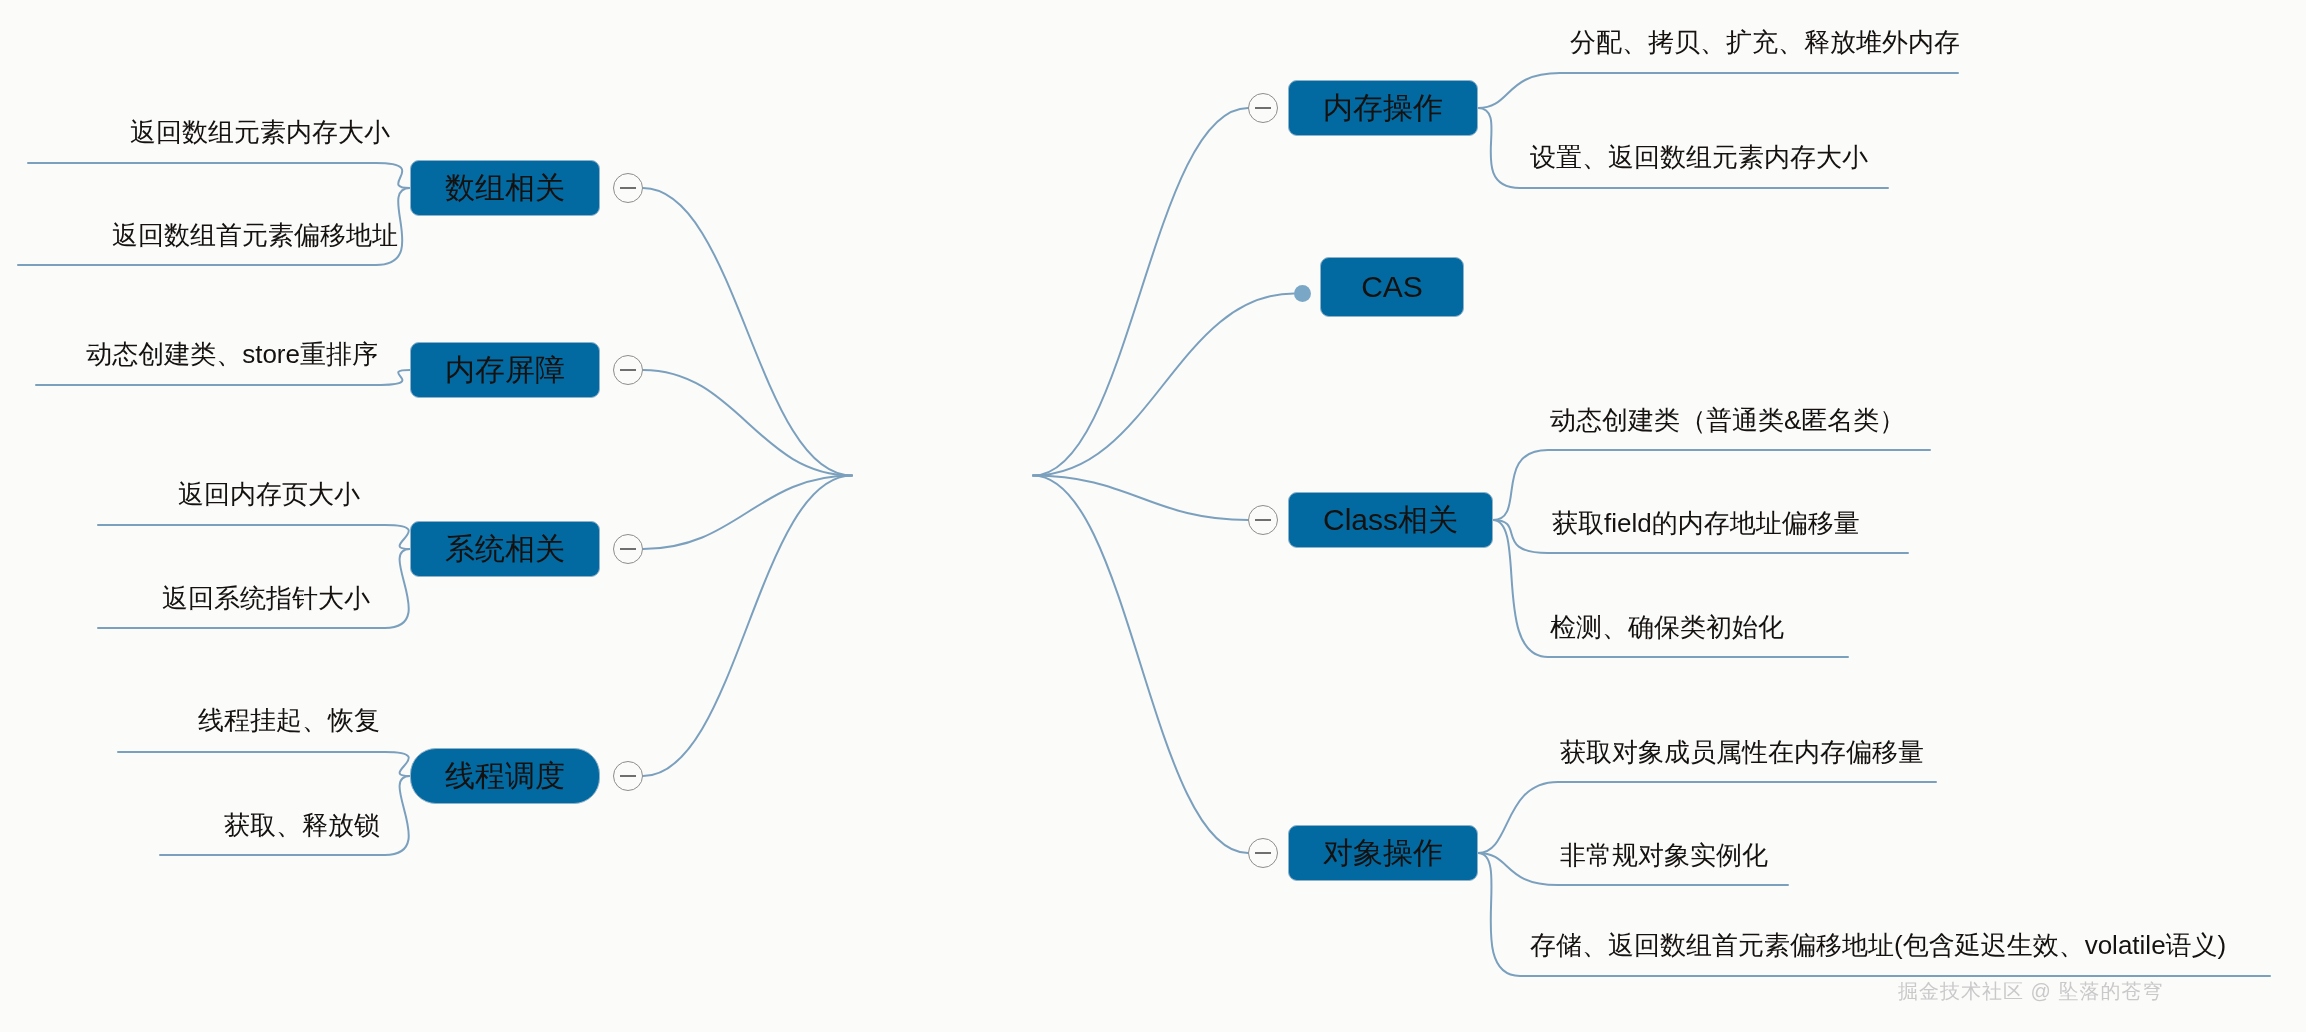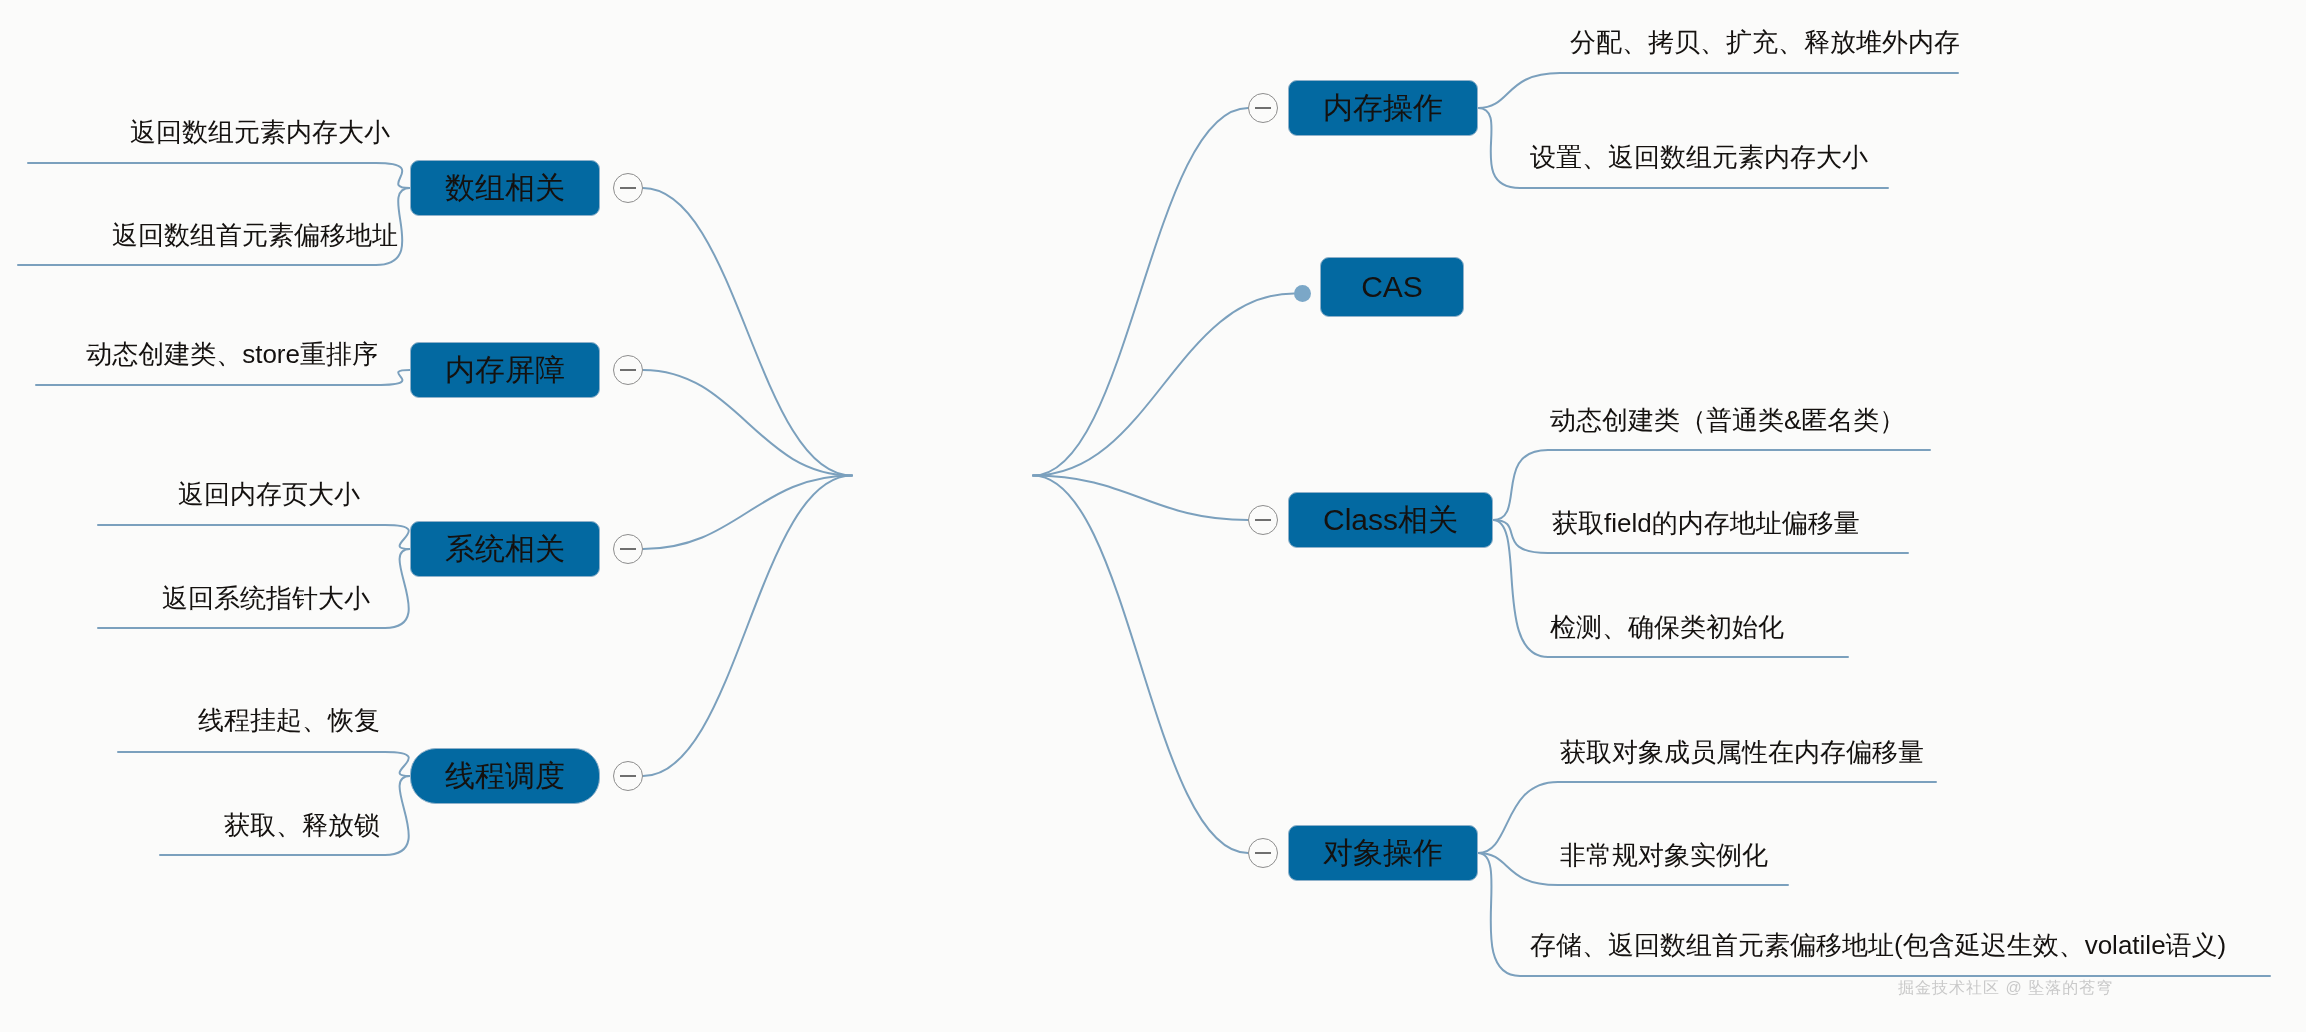--- a/index.html
+++ b/index.html
@@ -87,21 +87,21 @@
   .dot-marker {
     position: absolute;
     width: 17px;
     height: 17px;
     border-radius: 50%;
     background: #7ba7c7;
   }
   .watermark {
     position: absolute;
     color: #c9c9c9;
-    font-size: 16px;
+    font-size: 20px;
     letter-spacing: 1px;
     white-space: nowrap;
   }
 </style>
 </head>
 <body>
 
 <div id="canvas">
 
   <svg id="wires" viewBox="0 0 2306 1032" preserveAspectRatio="none">

